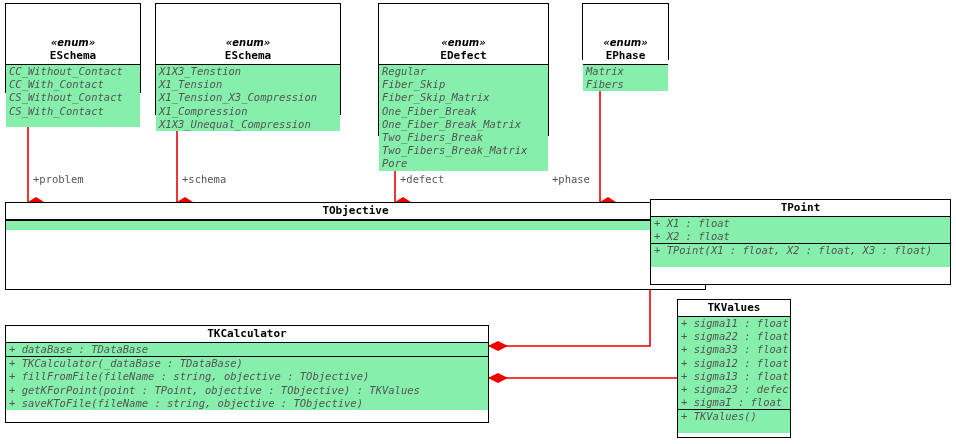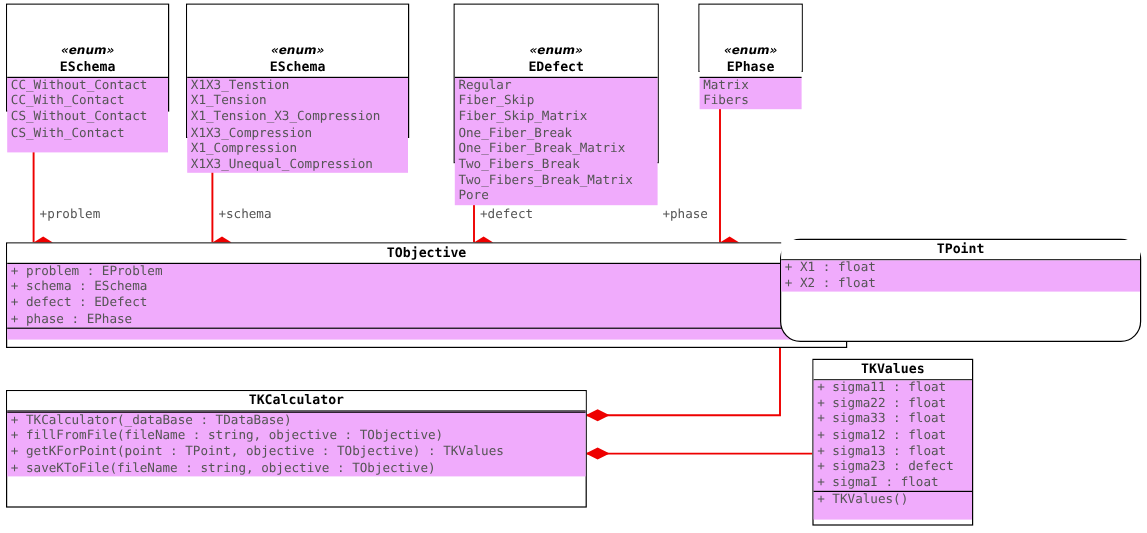--- a/index.html
+++ b/index.html
@@ -38,21 +38,22 @@
   .cls-name{
     display:block;
     font-family:"DejaVu Sans Mono", monospace;
     font-weight:bold;
     font-size:11px;
     color:#000000;
     line-height:13px;
   }
   .uml-section{
     padding:0;
-    background:#f0abfc;
+    background:#86efac;
+    font-style:italic;
   }
   .sec-div{border-top:1px solid #000000;}
   .uml-row{
     font-family:"DejaVu Sans Mono", monospace;
     font-size:10.5px;
     line-height:13.2px;
     color:#555555;
     white-space:pre;
     padding-left:3px;
     height:13.2px;
@@ -129,21 +130,20 @@
 
 <div class="uml-box" style="left:155px;top:3px;width:186px;height:112px;">
   <div class="uml-header">
     <span class="stereotype">«enum»</span>
     <span class="cls-name">ESchema</span>
   </div>
   <div class="uml-section">
     <div class="uml-row">X1X3_Tenstion</div>
     <div class="uml-row">X1_Tension</div>
     <div class="uml-row">X1_Tension_X3_Compression</div>
-    <div class="uml-row">X1X3_Compression</div>
     <div class="uml-row">X1_Compression</div>
     <div class="uml-row">X1X3_Unequal_Compression</div>
   </div>
 </div>
 
 <div class="uml-box" style="left:378px;top:3px;width:171px;height:133px;">
   <div class="uml-header">
     <span class="stereotype">«enum»</span>
     <span class="cls-name">EDefect</span>
   </div>
@@ -167,54 +167,55 @@
   <div class="uml-section">
     <div class="uml-row">Matrix</div>
     <div class="uml-row">Fibers</div>
   </div>
 </div>
 
 <div class="uml-box" style="left:5px;top:202px;width:701px;height:88px;">
   <div class="uml-header">
     <span class="cls-name">TObjective</span>
   </div>
-  <div class="uml-section">
-    <div class="uml-row">+ problem : EProblem</div>
-    <div class="uml-row">+ schema : ESchema</div>
-    <div class="uml-row">+ defect : EDefect</div>
-    <div class="uml-row">+ phase : EPhase</div>
-  </div>
   <div class="uml-section sec-div">
     <div class="pad-bottom"></div>
   </div>
 </div>
 
 <div class="uml-box" style="left:5px;top:325px;width:484px;height:98px;">
   <div class="uml-header">
     <span class="cls-name">TKCalculator</span>
+  </div>
+  <div class="uml-section">
+    <div class="uml-row">+ dataBase : TDataBase</div>
   </div>
   <div class="uml-section sec-div">
     <div class="uml-row">+ TKCalculator(_dataBase : TDataBase)</div>
     <div class="uml-row">+ fillFromFile(fileName : string, objective : TObjective)</div>
     <div class="uml-row">+ getKForPoint(point : TPoint, objective : TObjective) : TKValues</div>
     <div class="uml-row">+ saveKToFile(fileName : string, objective : TObjective)</div>
   </div>
 </div>
 
-<div class="uml-box" style="left:650px;top:199px;width:301px;height:86px;border-radius:17px;">
+<div class="uml-box" style="left:650px;top:199px;width:301px;height:86px;">
   <div class="uml-header">
     <span class="cls-name">TPoint</span>
   </div>
   <div class="uml-section">
     <div class="uml-row">+ X1 : float</div>
     <div class="uml-row">+ X2 : float</div>
   </div>
-</div>
-
-<div class="uml-box" style="left:677px;top:299px;width:134px;height:139px;">
+  <div class="uml-section sec-div">
+    <div class="uml-row">+ TPoint(X1 : float, X2 : float, X3 : float)</div>
+    <div class="pad-bottom"></div>
+  </div>
+</div>
+
+<div class="uml-box" style="left:677px;top:299px;width:114px;height:139px;">
   <div class="uml-header">
     <span class="cls-name">TKValues</span>
   </div>
   <div class="uml-section">
     <div class="uml-row">+ sigma11 : float</div>
     <div class="uml-row">+ sigma22 : float</div>
     <div class="uml-row">+ sigma33 : float</div>
     <div class="uml-row">+ sigma12 : float</div>
     <div class="uml-row">+ sigma13 : float</div>
     <div class="uml-row">+ sigma23 : defect</div>

